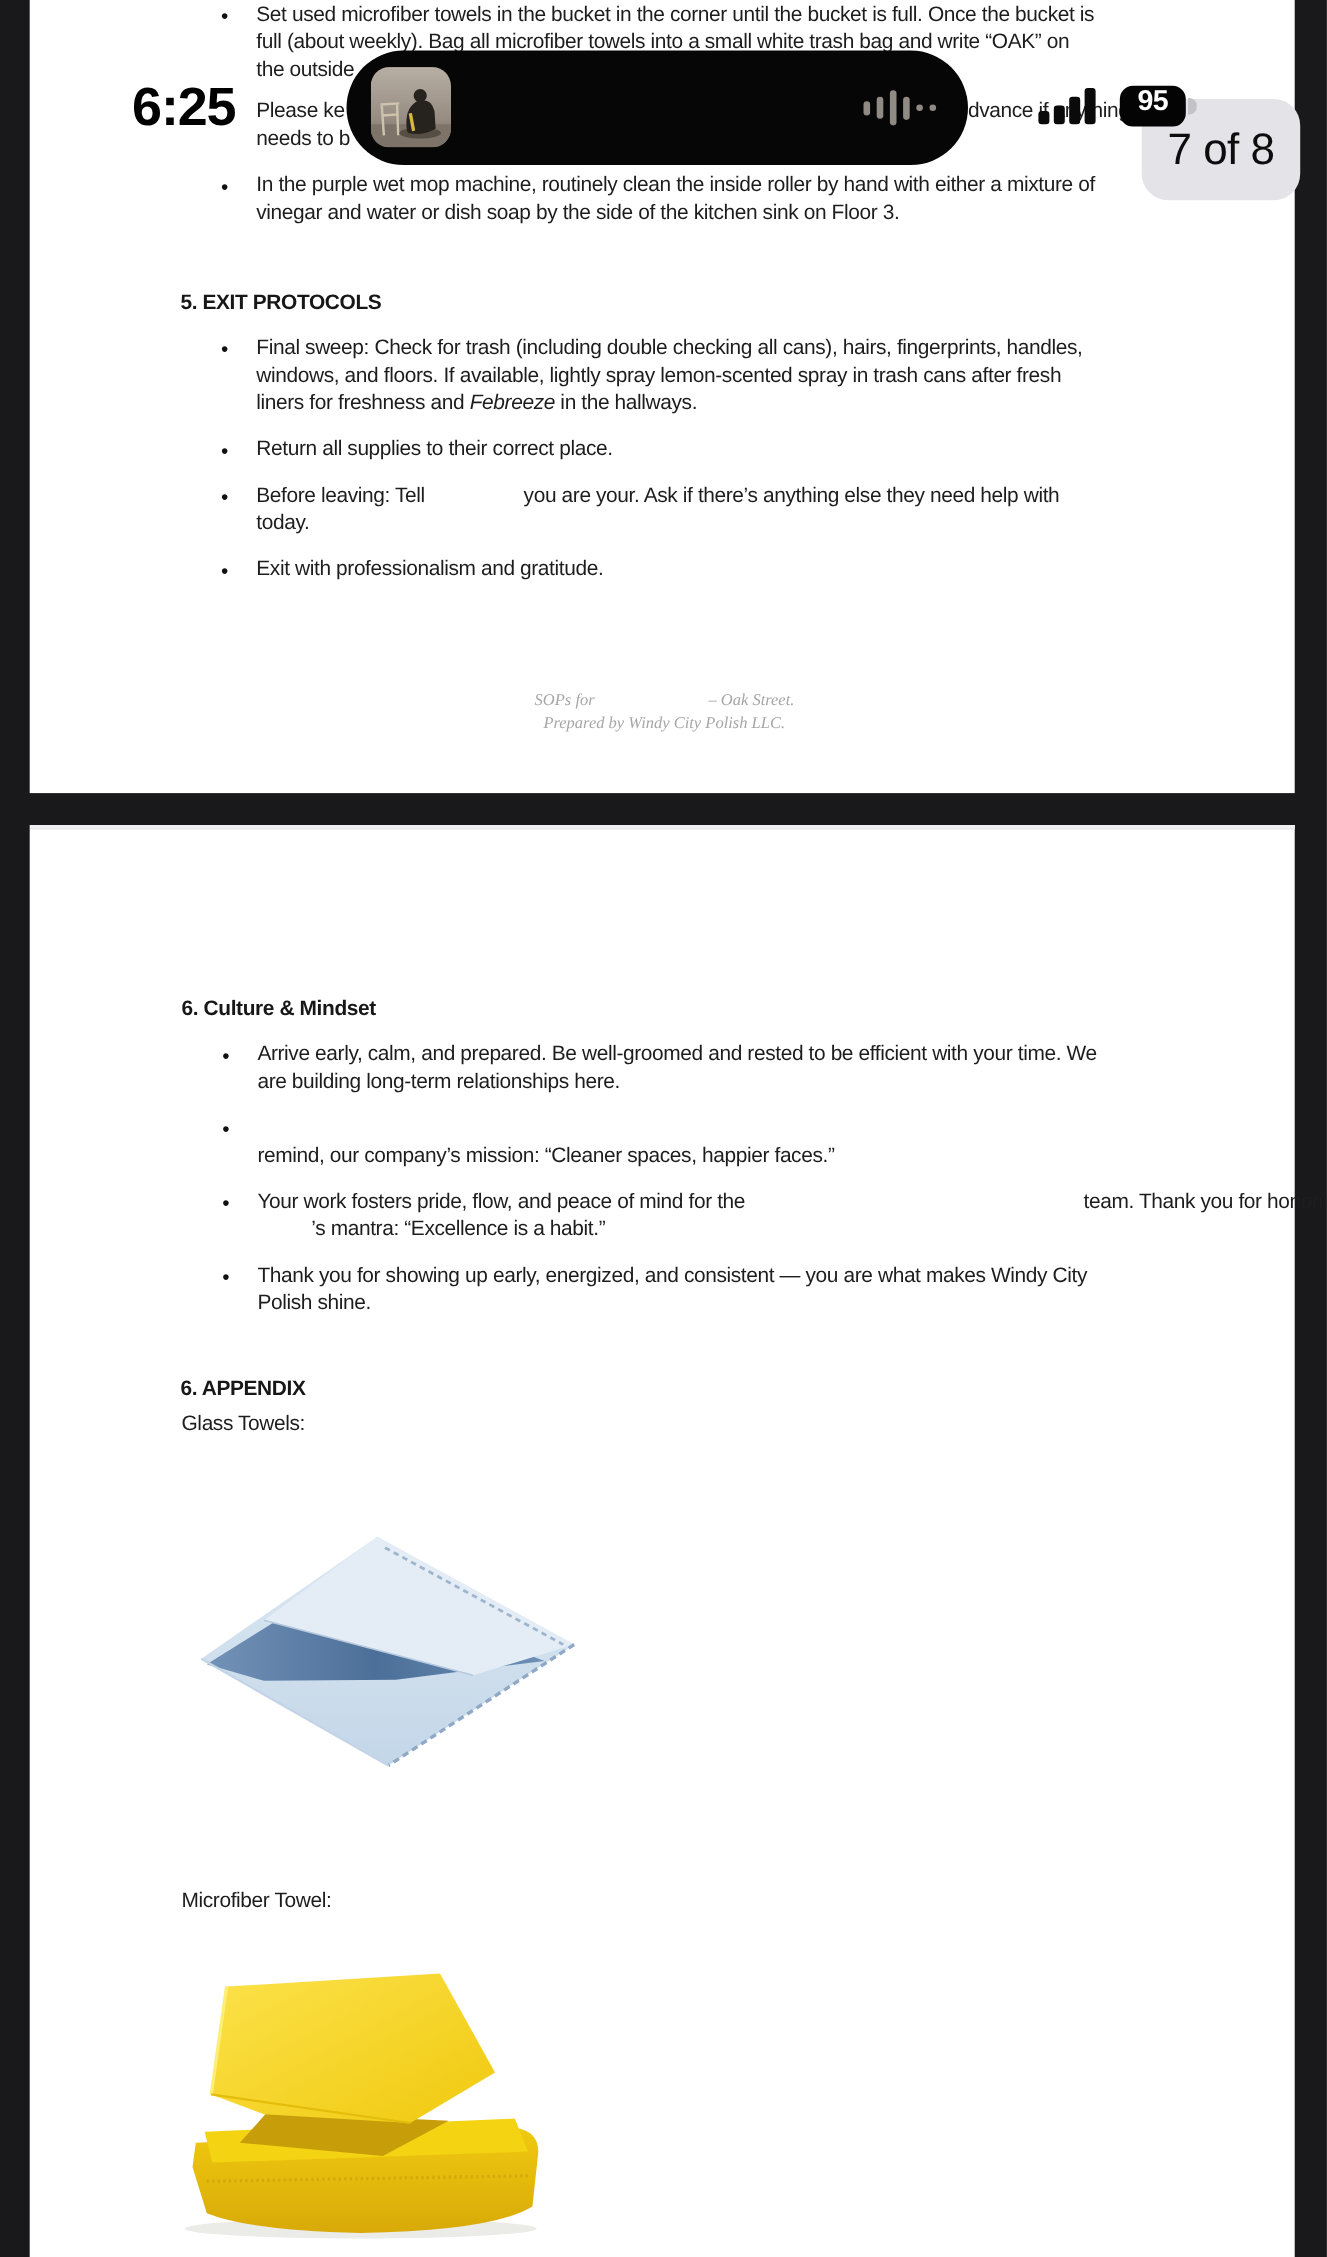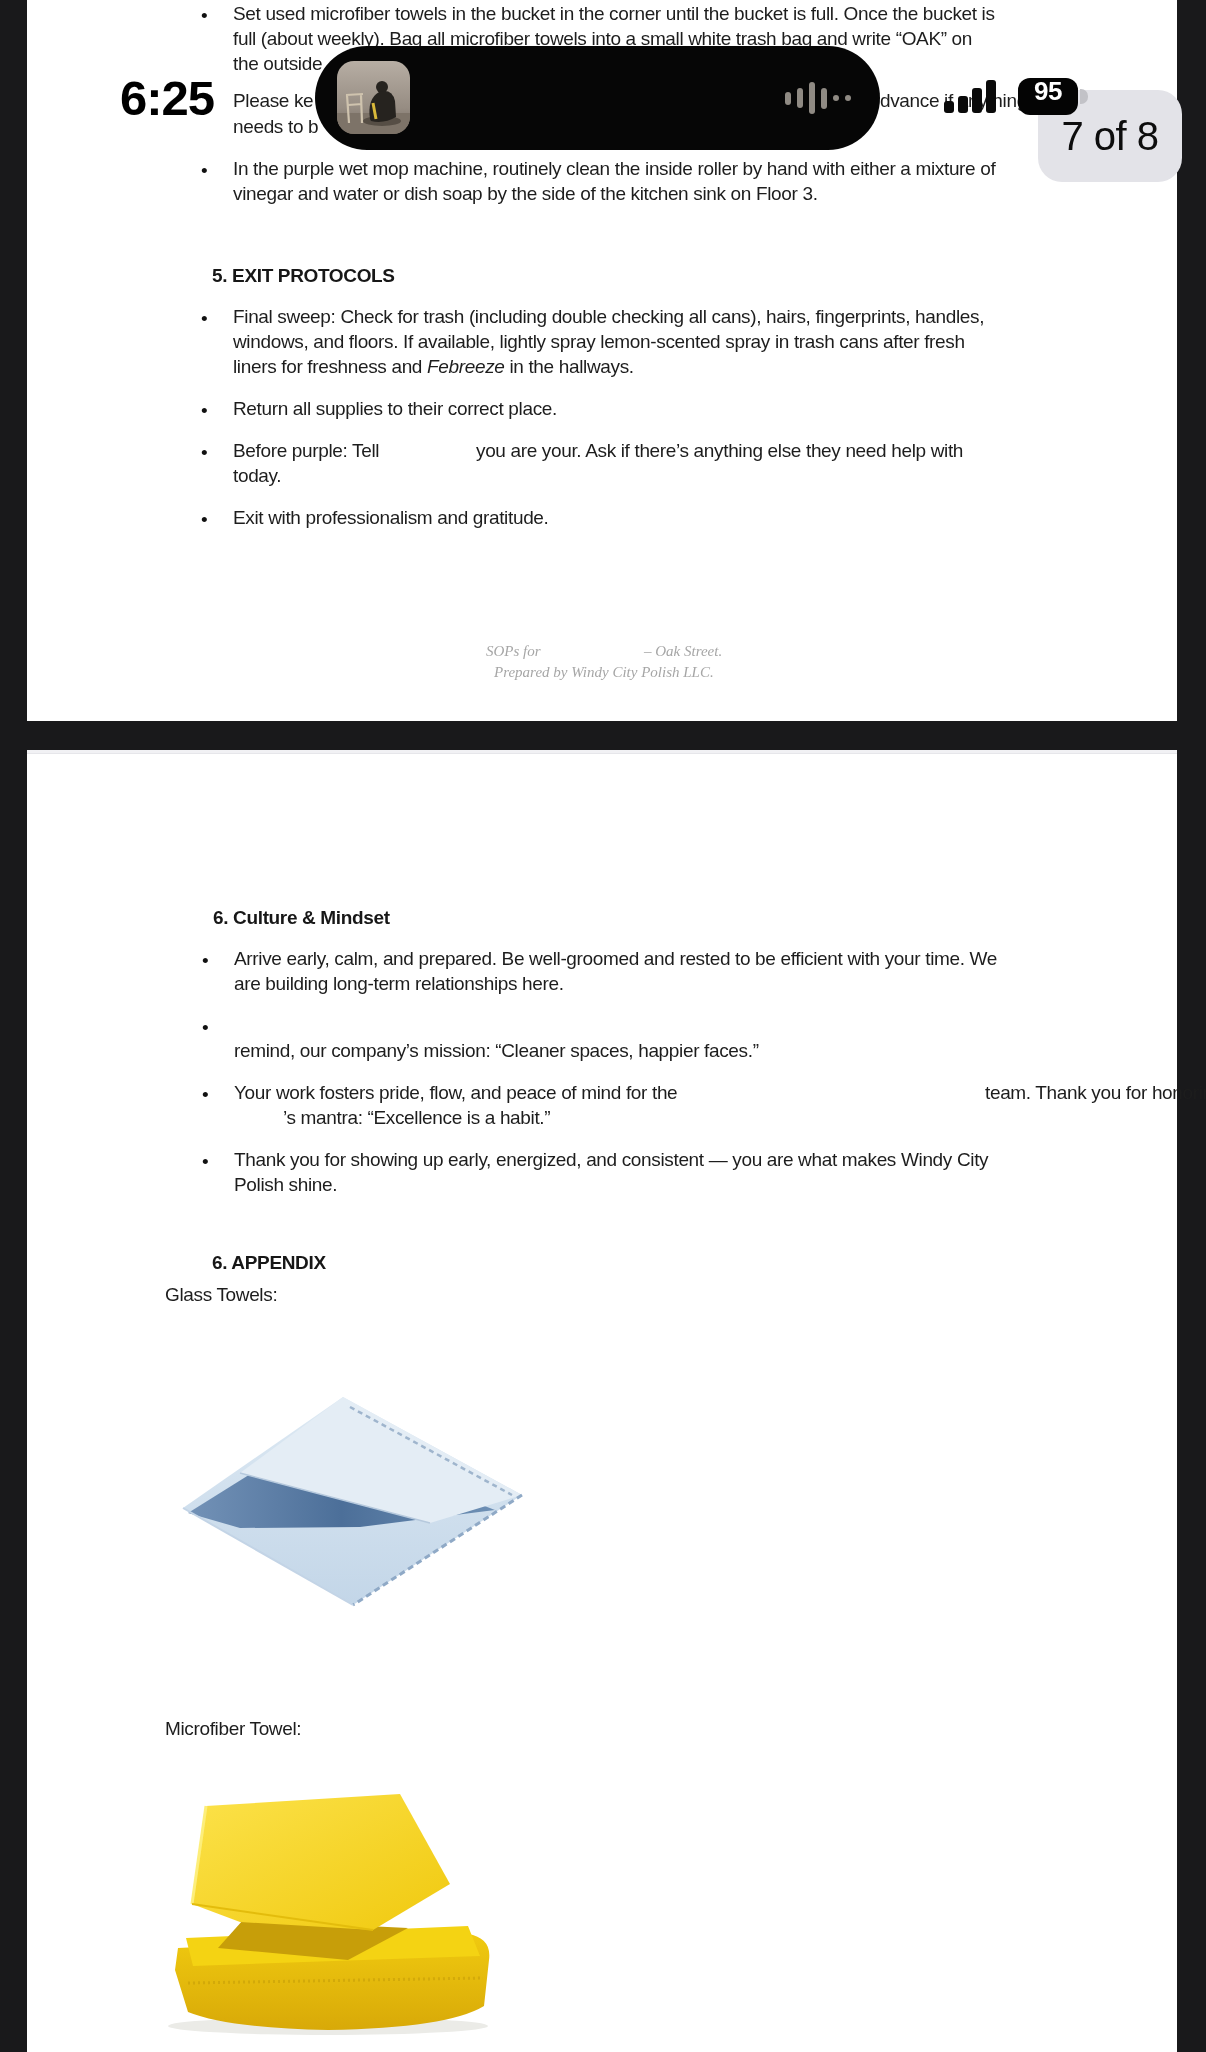--- a/index.html
+++ b/index.html
@@ -6,25 +6,25 @@
   html,body { width:1206px; height:2052px; background:#19191b; overflow:hidden; }
   #screen { position:relative; width:1206px; height:2052px; background:#19191b;
             font-family:"Liberation Sans",sans-serif; }
 
   .page { position:absolute; left:27px; width:1150px; background:#ffffff; }
   #page1 { top:0; height:721px; }
   #page2 { top:750px; height:1302px; box-shadow: inset 0 3px 0 #f1f1f4, inset 0 4px 0 #e6e6ea; }
 
   .ln  { position:absolute; white-space:nowrap; z-index:1;
          font:19px/25px "Liberation Sans",sans-serif; letter-spacing:-0.35px; color:#1d1d1d; }
-  .b   { font-weight:700; color:#171717;margin-left:48px; }
+  .b   { font-weight:700; color:#171717; }
   .i   { font-style:italic; }
   .dot { position:absolute; z-index:1; font:19px/25px "Liberation Sans",sans-serif; color:#111; }
   .ft  { position:absolute; white-space:nowrap; z-index:1;
-         font:italic 15px/21px "Liberation Serif","Liberation Sans",serif; color:#a6a6a6;margin-top:14px; }
+         font:italic 15px/21px "Liberation Serif","Liberation Sans",serif; color:#a6a6a6; }
 
   #time { position:absolute; left:120px; top:74px; z-index:4;
           font:700 49px/49px "Liberation Sans",sans-serif; letter-spacing:-1px; color:#000; }
 
   #island { position:absolute; left:315px; top:46px; width:565px; height:104px;
             border-radius:52px; background:#060606; z-index:6; }
   #thumb  { position:absolute; left:22px; top:15px; width:73px; height:73px;
             border-radius:17px; overflow:hidden; }
   #waveform { position:absolute; left:470px; top:0; height:104px; display:flex;
               align-items:center; gap:6px; }
@@ -71,21 +71,21 @@
 
   <span class="dot" style="left:201px; top:306px">•</span>
   <div class="ln" style="left:233px; top:329px">windows, and floors. If available, lightly spray lemon-scented spray in trash cans after fresh</div>
   <div class="ln" style="left:233px; top:304px">Final sweep: Check for trash (including double checking all cans), hairs, fingerprints, handles,</div>
   <div class="ln" style="left:233px; top:354px"><span>liners for freshness and </span><span class="i">Febreeze</span><span> in the hallways.</span></div>
 
   <span class="dot" style="left:201px; top:398px">•</span>
   <div class="ln" style="left:233px; top:396px">Return all supplies to their correct place.</div>
 
   <span class="dot" style="left:201px; top:440px">•</span>
-  <div class="ln" style="left:233px; top:438px">Before purple: Tell</div>
+  <div class="ln" style="left:233px; top:438px">Before leaving: Tell</div>
   <div class="ln" style="left:476px; top:438px">you are your. Ask if there’s anything else they need help with</div>
   <div class="ln" style="left:233px; top:463px">today.</div>
 
   <span class="dot" style="left:201px; top:507px">•</span>
   <div class="ln" style="left:233px; top:505px">Exit with professionalism and gratitude.</div>
 
   <div class="ft" style="left:486px; top:627px">SOPs for</div>
   <div class="ft" style="left:644px; top:627px">– Oak Street.</div>
   <div class="ft" style="left:494px; top:648px">Prepared by Windy City Polish LLC.</div>
 

